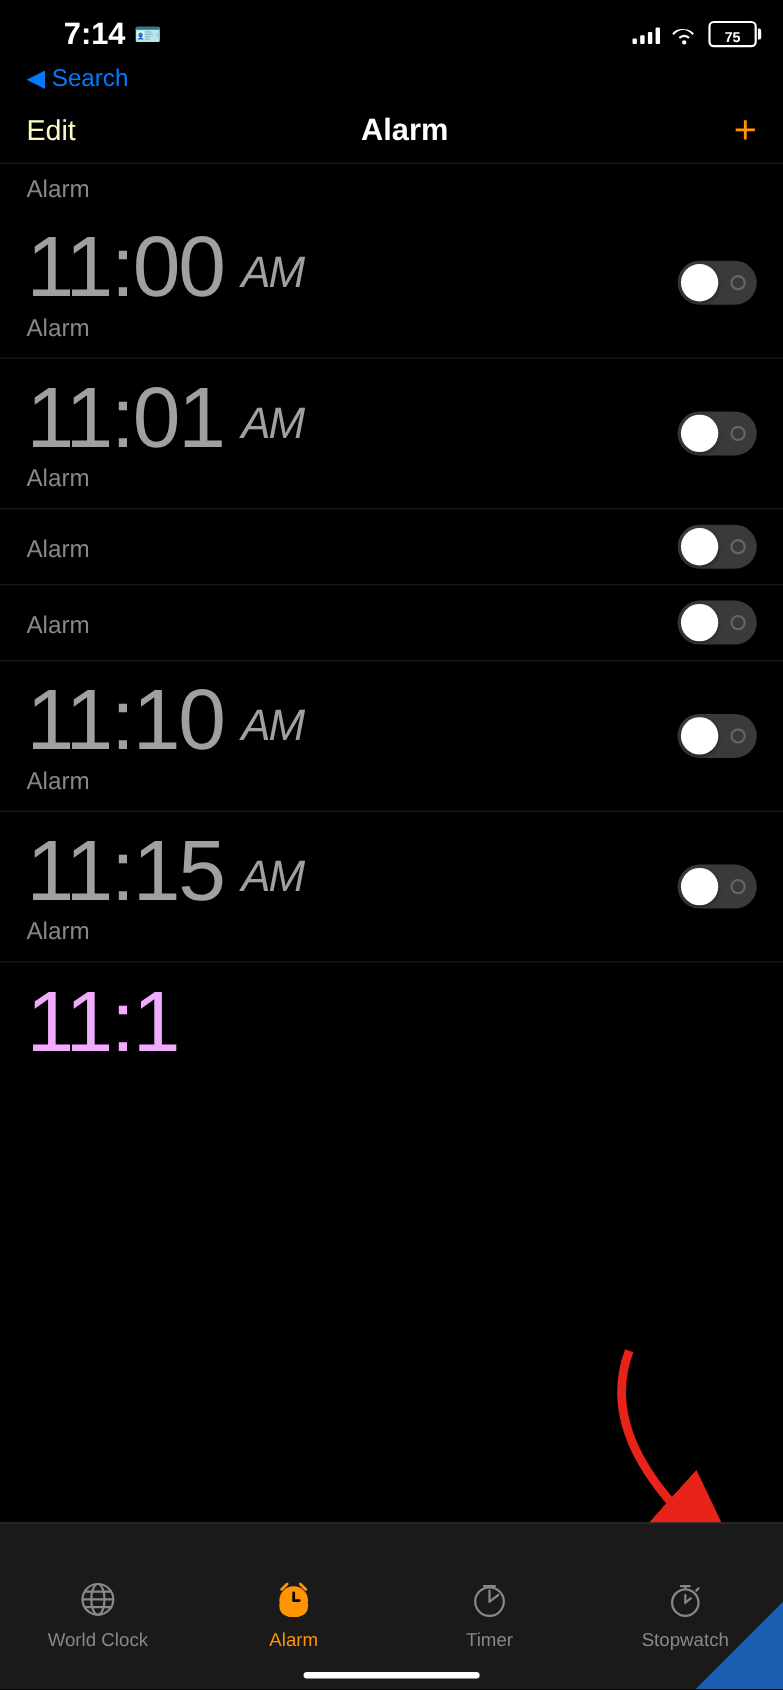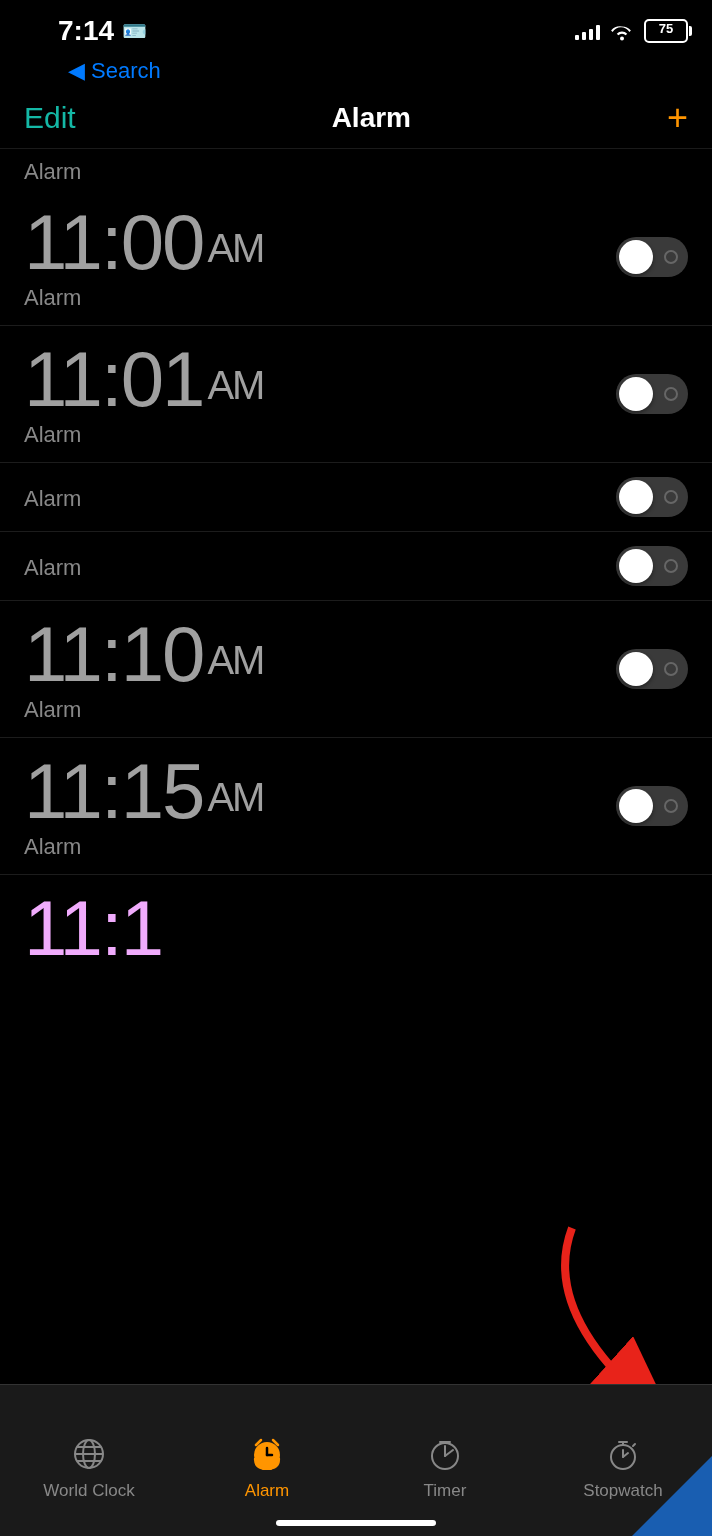--- a/index.html
+++ b/index.html
@@ -47,21 +47,21 @@
     }
 
     .signal-bar {
       background: #fff;
       width: 4px;
       border-radius: 1px;
     }
 
     .battery {
       display: flex;
-      align-items: flex-start;
+      align-items: flex-end;
       justify-content: center;
       width: 44px;
       height: 24px;
       border: 2px solid #fff;
       border-radius: 5px;
       font-size: 13px;
       font-weight: 600;
       color: #fff;
       position: relative;
     }
@@ -76,35 +76,34 @@
       height: 10px;
       background: #fff;
       border-radius: 0 2px 2px 0;
     }
 
     
     .back-nav {
       padding: 4px 24px 8px;
       font-size: 22px;
       color: #007AFF;
-      margin-left: 44px;
     }
 
     
     .nav-bar {
       display: flex;
       justify-content: space-between;
       align-items: center;
       padding: 8px 24px 12px;
       border-bottom: 1px solid #1a1a1a;
     }
 
     .nav-edit {
-      font-size: 30px;
-      color: #14b8a6;
+      font-size: 26px;
+      color: #fef9c3;
       font-weight: 400;
     }
 
     .nav-title {
       font-size: 28px;
       font-weight: 700;
       color: #fff;
     }
 
     .nav-add {
@@ -143,21 +142,22 @@
       color: #a0a0a0;
       line-height: 1;
       letter-spacing: -2px;
     }
 
     .alarm-time .am-pm {
       font-size: 40px;
       font-weight: 300;
       color: #a0a0a0;
       vertical-align: middle;
-      margin-left: 4px;
+      margin-left: 16px;
+      font-style: italic;
     }
 
     .alarm-label {
       font-size: 22px;
       color: #888;
       margin-top: 4px;
     }
 
     
     .toggle {

